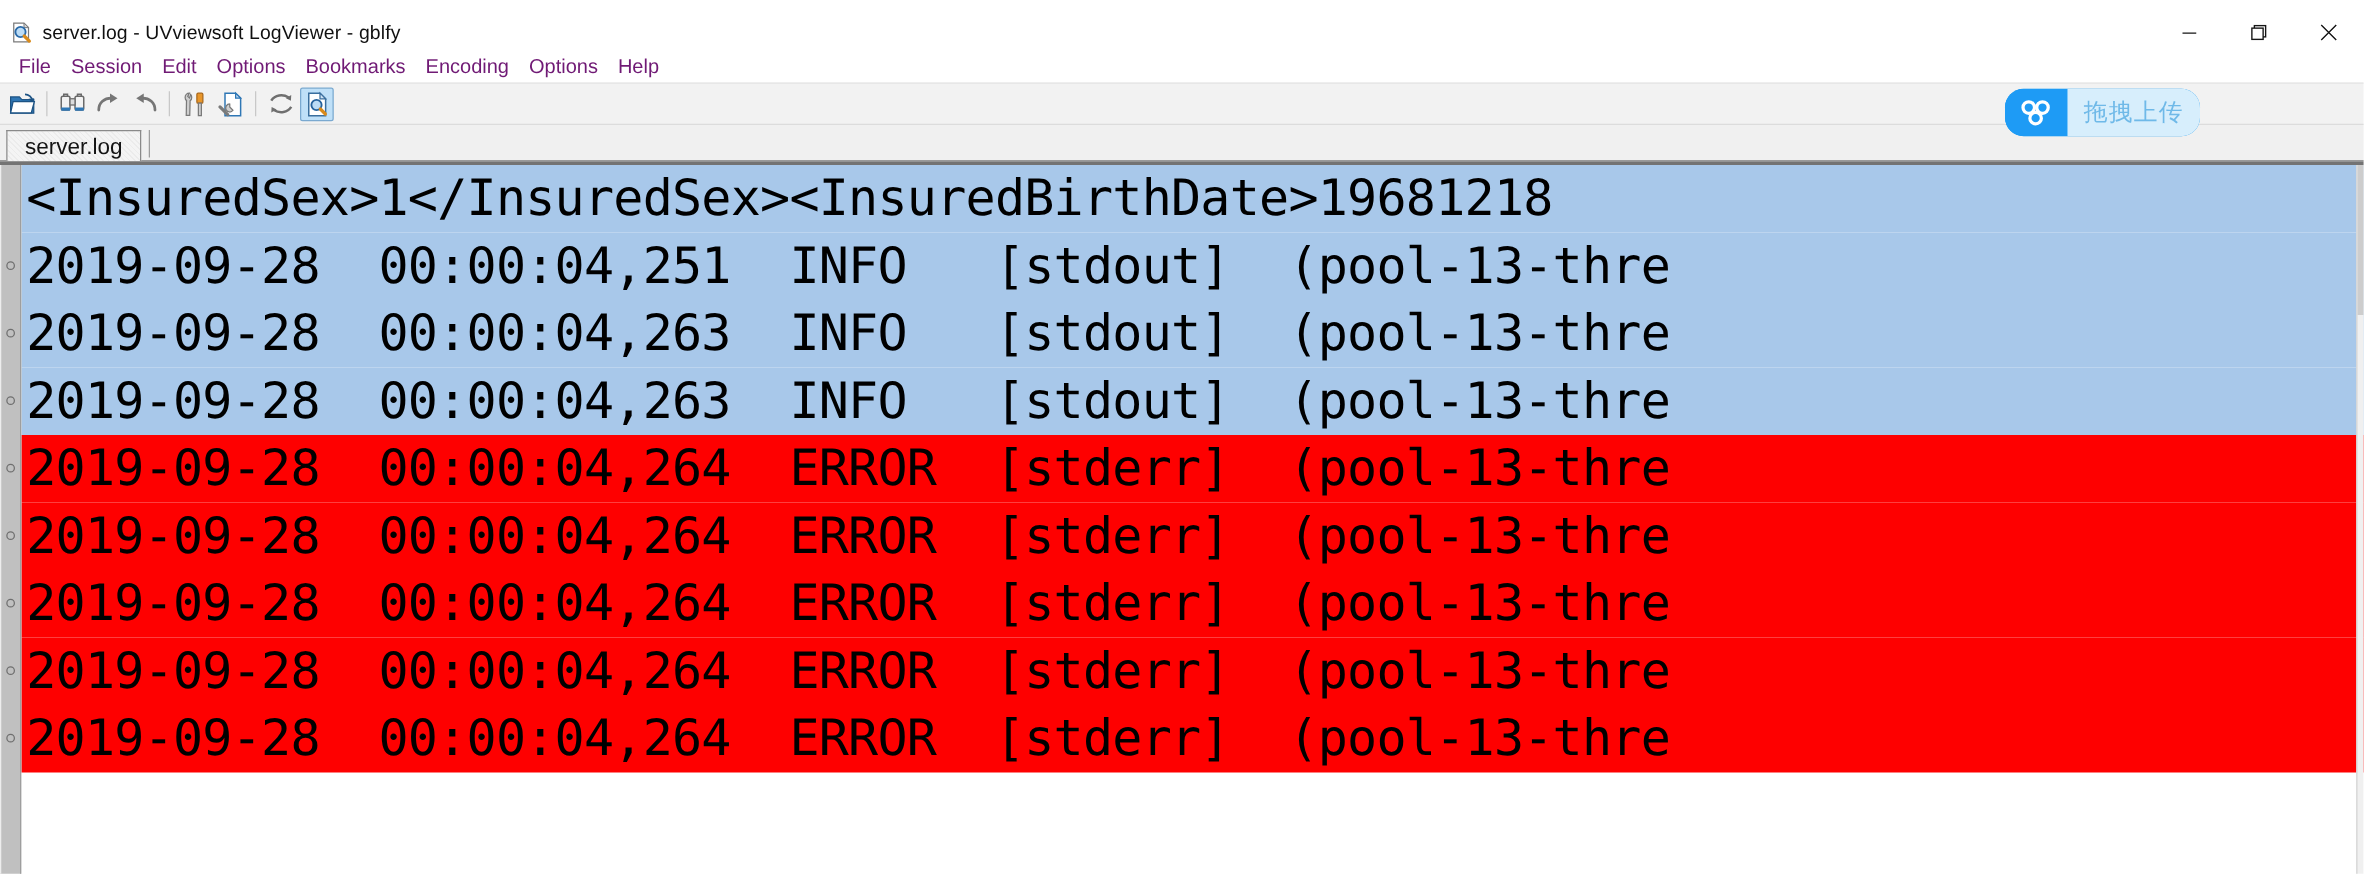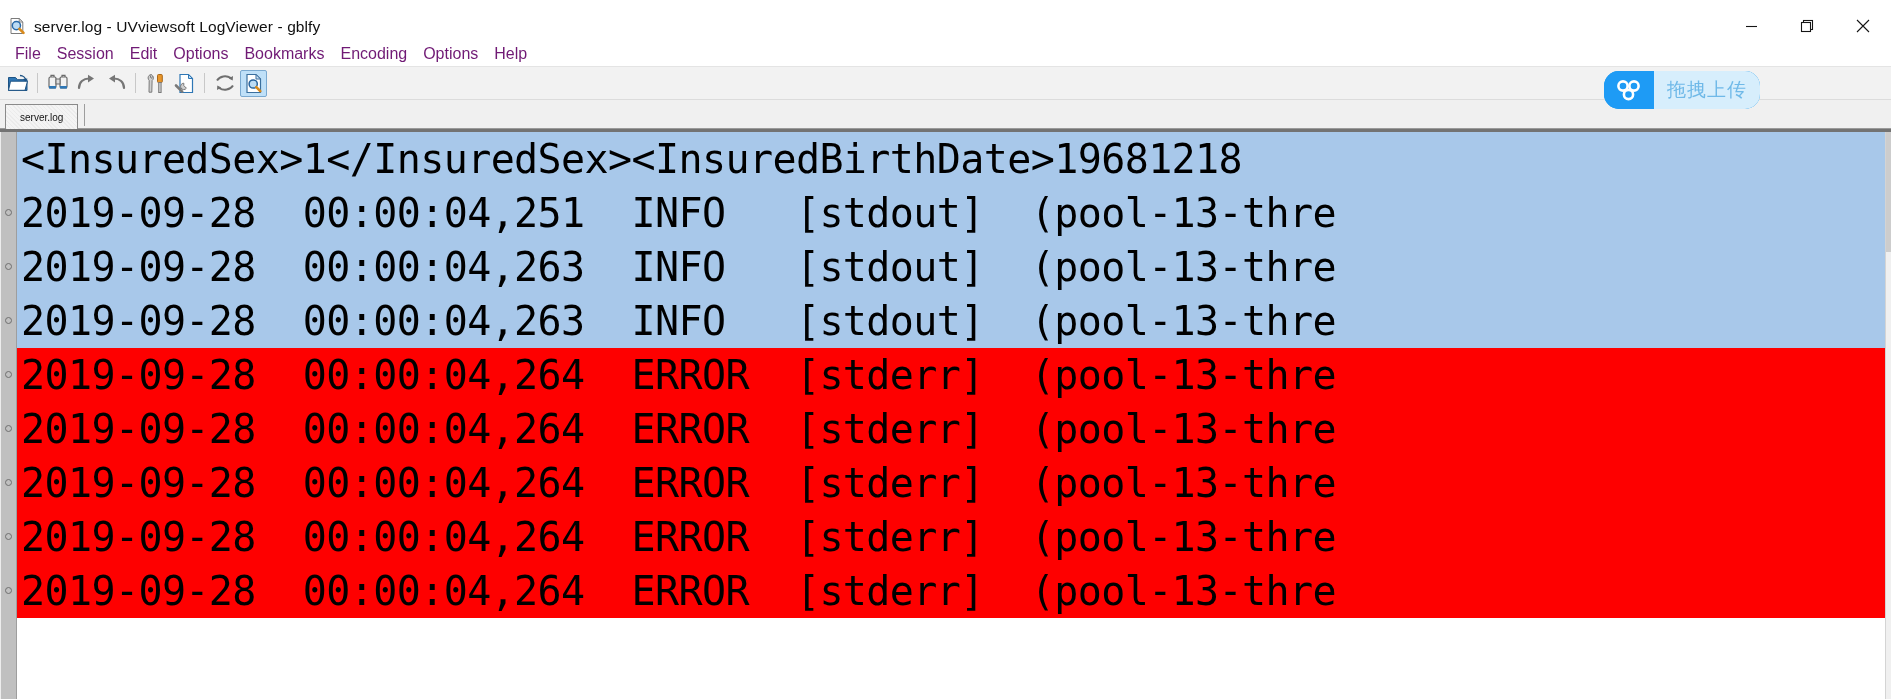--- a/index.html
+++ b/index.html
@@ -168,21 +168,21 @@
     align-items: flex-end;
     padding-left: 5px;
     border-bottom: 1px solid #9a9a9a;
     box-sizing: border-box;
   }
   .tab {
     height: 25px;
     display: flex;
     align-items: center;
     padding: 0 14px;
-    font-size: 10px;
+    font-size: 18px;
     color: #141414;
     background: #f4f4f4;
     border: 1px solid #8a8a8a;
     border-bottom: none;
     box-sizing: border-box;
     position: relative;
     top: 1px;
     background-image:
       repeating-linear-gradient(45deg, rgba(0,0,0,0.035) 0 1px, transparent 1px 3px);
   }

